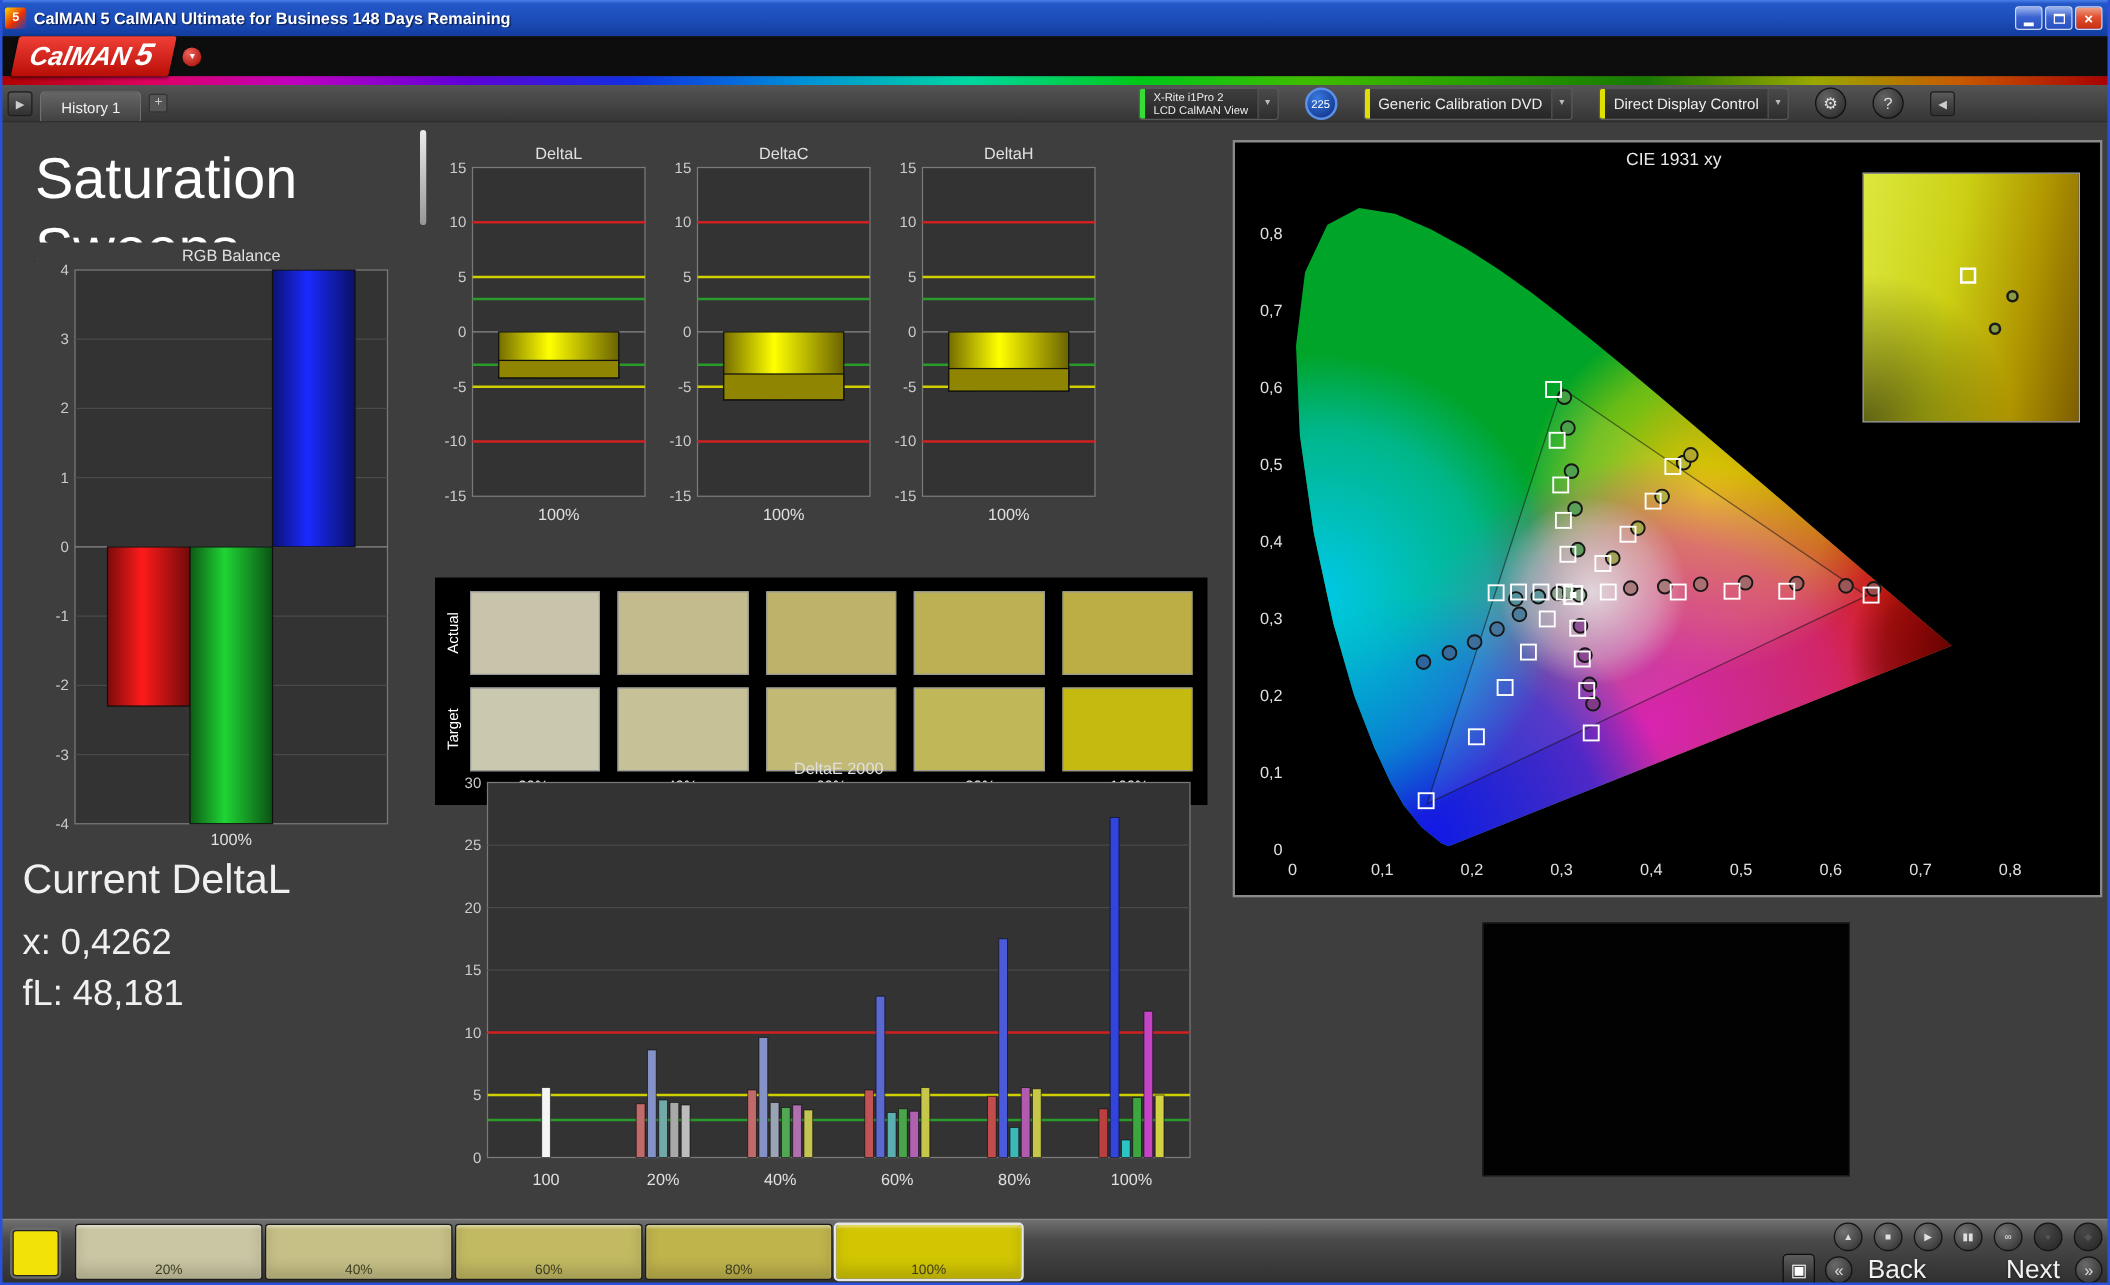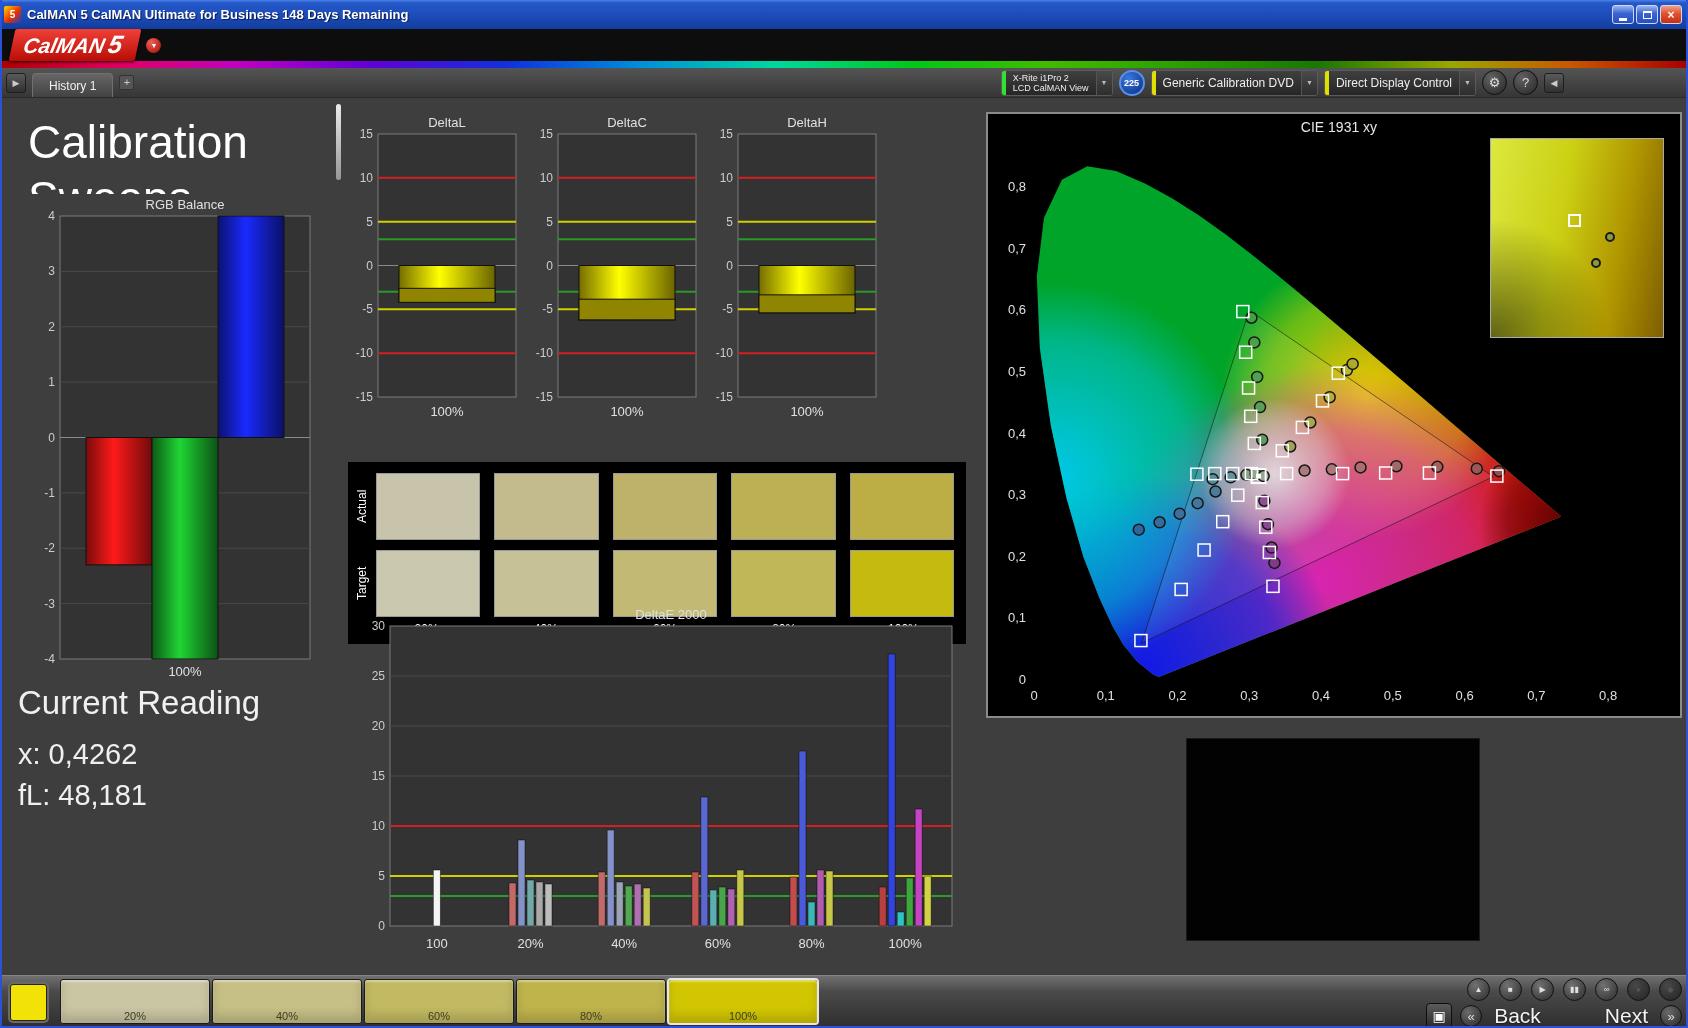--- a/index.html
+++ b/index.html
@@ -20,29 +20,29 @@
 .logo-box{background:linear-gradient(180deg,#f04038,#b80e06);transform:skewX(-12deg);padding:1px 16px 2px 12px;display:flex;align-items:baseline;gap:4px;border-radius:2px;box-shadow:0 1px 3px rgba(0,0,0,.8)}
 .logo-name{color:#fff;font-size:21px;font-weight:bold;font-style:italic}
 .logo-ver{color:#fff;font-size:25px;font-weight:bold;font-style:italic}
 .logo-caret{width:15px;height:15px;border-radius:50%;background:radial-gradient(circle at 35% 30%,#f06058,#a00800);color:#fff;font-size:7px;display:flex;align-items:center;justify-content:center}
 .rainbow{height:7px;background:linear-gradient(90deg,#b00000 0%,#e00060 7%,#c000c0 14%,#6000d8 22%,#1030e0 30%,#0090d8 38%,#00d8a0 46%,#00c818 54%,#40bc00 62%,#28a000 70%,#187800 78%,#9aa800 86%,#c85800 93%,#a80000 100%)}
 
 .tabbar{height:30px;background:linear-gradient(180deg,#545454,#363636);display:flex;align-items:center;padding:0 6px;gap:6px;border-bottom:1px solid #2a2a2a}
 .navbtn{width:20px;height:20px;background:linear-gradient(180deg,#5a5a5a,#303030);border:1px solid #1e1e1e;border-radius:3px;color:#ccc;font-size:9px;display:flex;align-items:center;justify-content:center}
 .tab{height:24px;padding:0 16px;background:linear-gradient(180deg,#666,#424242);border:1px solid #707070;border-bottom:none;border-radius:4px 4px 0 0;color:#f0f0f0;font-size:12px;display:flex;align-items:center;align-self:flex-end}
 .addbtn{width:15px;height:15px;background:#555;border:1px solid #333;border-radius:2px;color:#ccc;font-size:11px;line-height:1;display:flex;align-items:center;justify-content:center}
-.tb-right{margin-left:auto;display:flex;align-items:center;gap:6px;margin-right:118px}
+.tb-right{margin-left:auto;display:flex;align-items:center;gap:21px;margin-right:118px}
 .selbox{height:26px;background:linear-gradient(180deg,#3f3f3f,#262626);border:1px solid #5a5a5a;border-radius:3px;display:flex;align-items:stretch;overflow:hidden}
 .selbar{width:4px}
 .selbar.green{background:#35e035}
 .selbar.yellow{background:#e0e000}
 .seltext{padding:2px 7px;display:flex;flex-direction:column;justify-content:center;color:#eee;font-size:9px;line-height:10px;white-space:nowrap}
 .seltext.single{font-size:12px}
 .selcaret{width:16px;border-left:1px solid #555;display:flex;align-items:center;justify-content:center;color:#bbb;font-size:7px;background:linear-gradient(180deg,#4a4a4a,#2e2e2e)}
-.badge{width:26px;height:26px;border-radius:50%;background:radial-gradient(circle at 35% 30%,#3a7ae0,#0a2a80);border:2px solid #5a90e8;color:#fff;font-size:9px;font-weight:bold;display:flex;align-items:center;justify-content:center}
+.badge{width:26px;height:26px;border-radius:50%;background:radial-gradient(circle at 35% 30%,#3a7ae0,#0a2a80);border:2px solid #5a90e8;color:#fff;font-size:9px;font-weight:normal;display:flex;align-items:center;justify-content:center}
 .roundbtn{width:25px;height:25px;border-radius:50%;background:radial-gradient(circle at 35% 30%,#626262,#262626);border:1px solid #101010;color:#ddd;font-size:13px;display:flex;align-items:center;justify-content:center}
 
 .main{position:absolute;top:98px;left:0;right:0;bottom:53px;background:#3e3e3e}
 .page-title{color:#fff;font-size:46px;line-height:56px;font-weight:400}
 svg{display:block}
 svg text{font-family:"Liberation Sans",sans-serif}
 svg.chart{background:#3e3e3e}
 .vslider{width:5px;height:76px;background:linear-gradient(180deg,#ececec,#969696);border-radius:3px}
 .reading{color:#f0f0f0}
 .reading h2{font-size:33px;font-weight:400;margin-bottom:12px}
@@ -162,21 +162,21 @@
           <span>?</span>
         </div>
       <div class="navbtn">
           <span>◀</span>
         </div>
     </div>
   </div>
 
   <div class="main">
     <div class="page-title abs" style="left:28px;top:16px">
-      <div>Calibration</div>
+      <div>Saturation</div>
       <div>Sweeps</div>
     </div>
 
     <svg id="rgb-svg" class="abs chart" style="left:30px;top:96px" width="292" height="490">
         <defs>
           <linearGradient id="rgb-svg-g0" x1="0" y1="0" x2="1" y2="0">
             <stop offset="0%" stop-color="rgb(123,11,11)"></stop>
             <stop offset="42%" stop-color="rgb(255,26,26)"></stop>
             <stop offset="100%" stop-color="rgb(112,10,10)"></stop>
           </linearGradient>
@@ -393,21 +393,21 @@
         <rect x="529.1666666666667" y="283" width="7" height="39" fill="#b84040" stroke="rgba(0,0,0,0.55)" stroke-width="0.8"></rect>
         <rect x="538.1666666666667" y="50.00000000000001" width="7" height="272" fill="#3244dc" stroke="rgba(0,0,0,0.55)" stroke-width="0.8"></rect>
         <rect x="547.1666666666667" y="308" width="7" height="14" fill="#2cc4c4" stroke="rgba(0,0,0,0.55)" stroke-width="0.8"></rect>
         <rect x="556.1666666666667" y="274" width="7" height="48" fill="#3ea63e" stroke="rgba(0,0,0,0.55)" stroke-width="0.8"></rect>
         <rect x="565.1666666666667" y="205" width="7" height="117" fill="#c444c4" stroke="rgba(0,0,0,0.55)" stroke-width="0.8"></rect>
         <rect x="574.1666666666667" y="272" width="7" height="50" fill="#d2d244" stroke="rgba(0,0,0,0.55)" stroke-width="0.8"></rect>
         <text x="555.1666666666667" y="344" font-size="13" fill="#e0e0e0" text-anchor="middle">100%</text>
       </svg>
 
     <div class="reading abs" style="left:18px;top:586px">
-      <h2>Current Reading</h2>
+      <h2>Current DeltaL</h2>
       <div class="rline">x: 0,4262</div>
       <div class="rline">fL: 48,181</div>
     </div>
 
     <div class="cie-panel abs" style="left:986px;top:14px;width:696px;height:606px">
       <svg id="cie-svg" width="692" height="602">
           <defs>
             <clipPath id="hclip">
               <path d="M170.9 562.9L165.1 560.5L158.4 555.1L149.3 547.7L135.1 530.4L124.7 512.5L111.5 484.2L95.3 442.4L78.6 384.3L62.9 311.7L51.9 234.3L48.8 162.6L56.0 103.8L73.9 65.7L99.3 52.3L128.0 57.0L157.0 69.5L184.4 84.5L210.8 101.3L236.8 119.8L262.4 139.5L288.1 160.1L313.8 181.3L339.3 202.8L364.7 224.3L389.6 245.5L413.8 266.2L437.0 286.0L458.8 304.7L478.7 321.7L496.0 336.5L511.2 349.5L523.8 360.2L542.3 376.1L554.0 386.1L562.0 392.9L569.9 399.7L573.3 402.6Z"></path>
             </clipPath>

